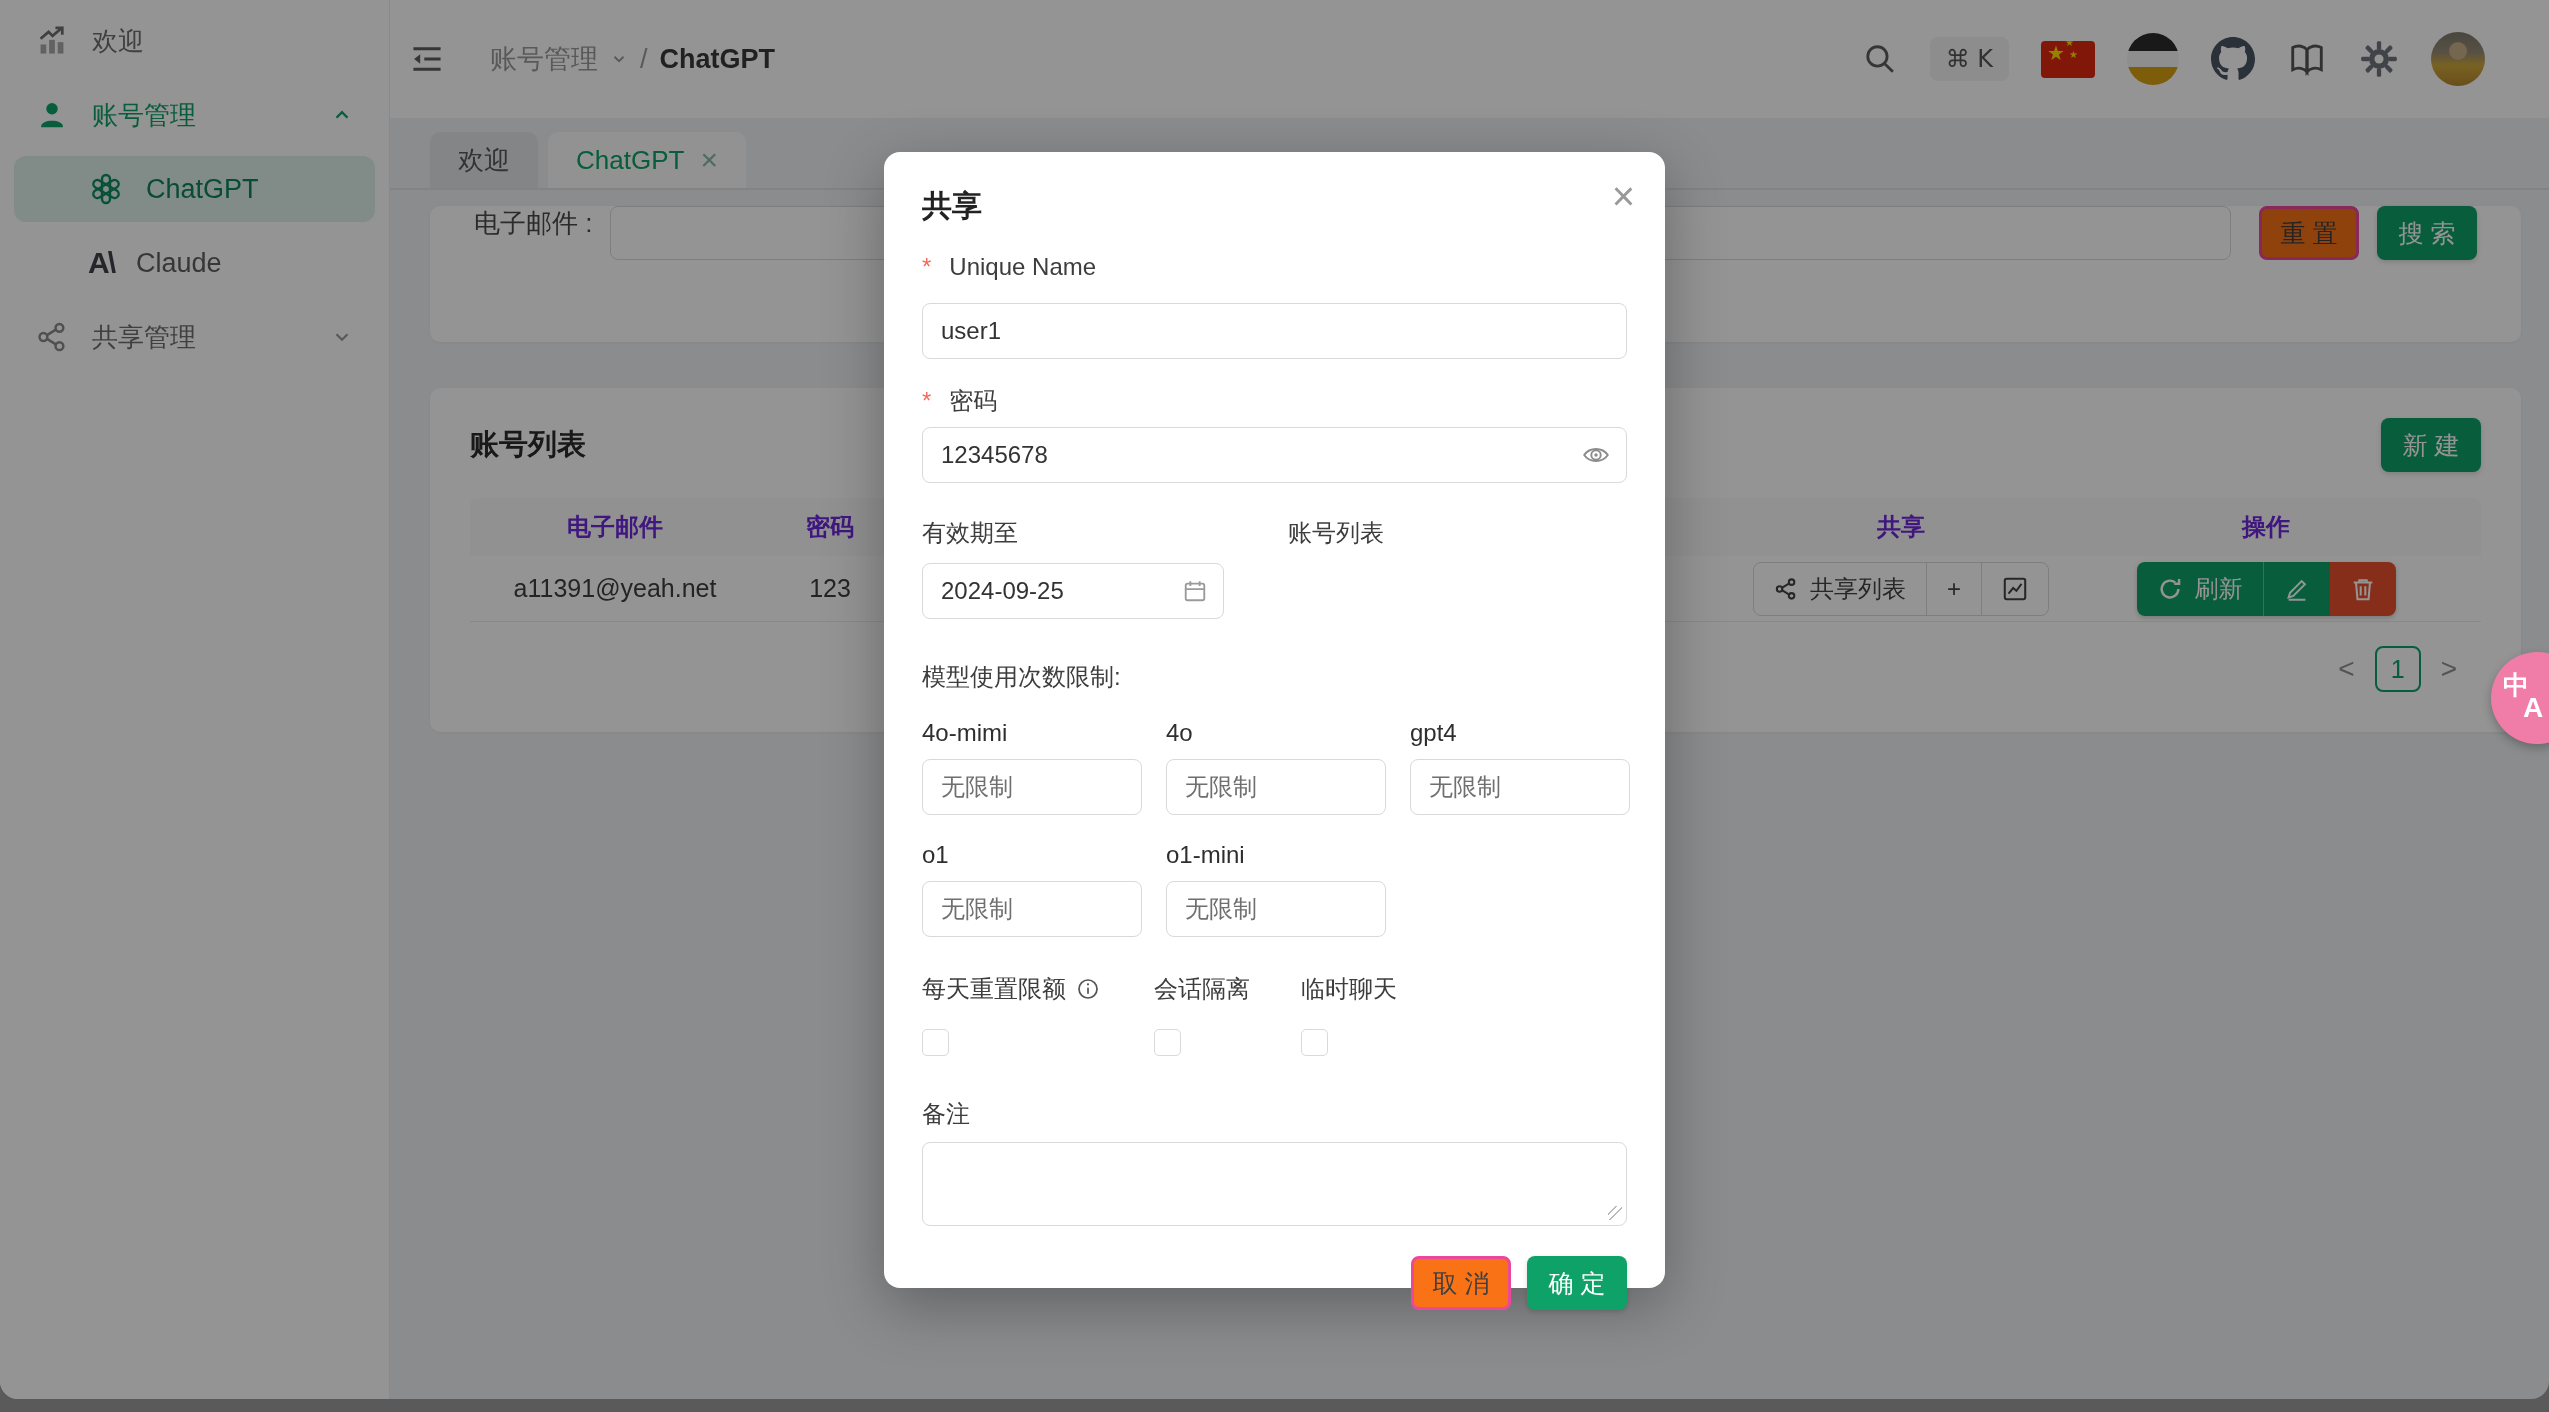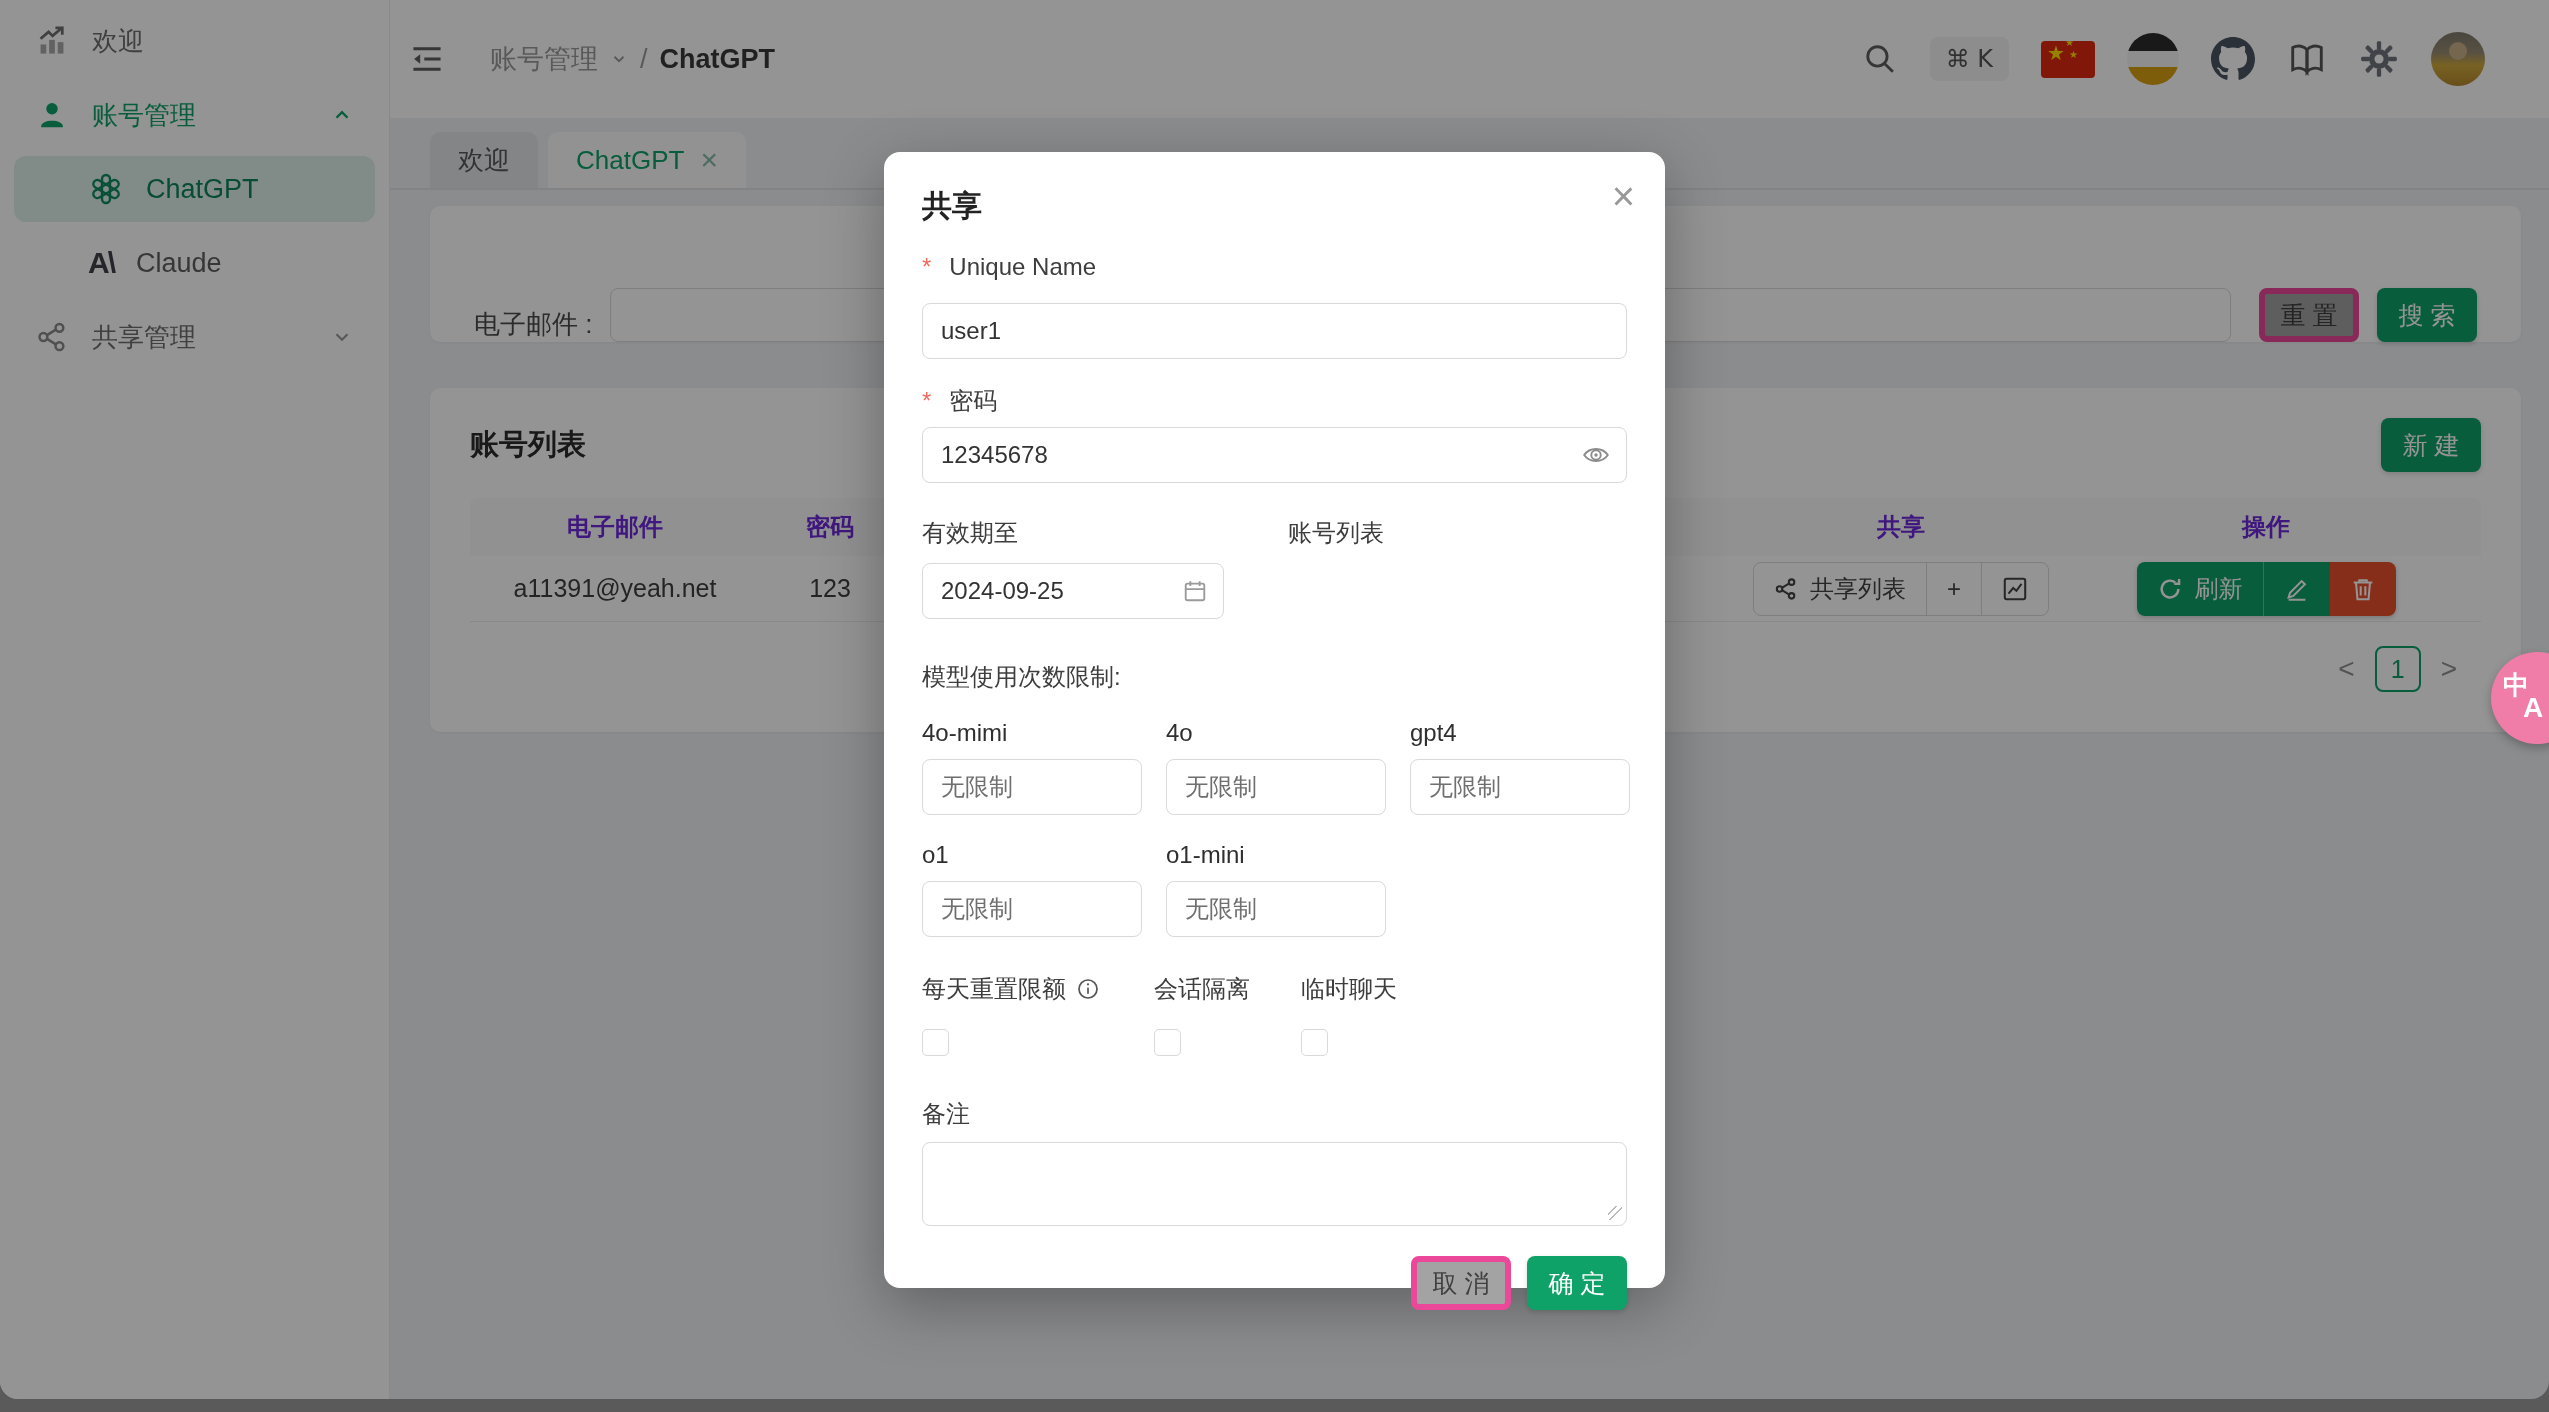--- a/index.html
+++ b/index.html
@@ -45,27 +45,27 @@
     border-bottom:2px solid #e2e2e2; flex:none; }
   .tab { height:56px; display:flex; align-items:center; gap:16px; padding:0 28px;
     border-radius:10px 10px 0 0; font-size:26px; }
   .tab.inactive { background:#e4e6e9; color:#595959; }
   .tab.active { background:#fbfbfb; color:#0ea168; }
   .tab .tab-x { color:#86b8a3; font-size:30px; line-height:1; }
 
   
   .content { flex:1; padding:16px 28px 0 40px; }
   .card { background:#fff; border-radius:10px; box-shadow:0 1px 4px rgba(0,0,0,0.05); }
-  .filter-card { height:136px; display:flex; align-items:flex-end; padding:0 44px; }
+  .filter-card { height:136px; display:flex; align-items:flex-start; padding:0 44px; }
   .filter-label { font-size:26px; color:#4a4a4a; margin-right:18px; white-space:nowrap; }
   .filter-input { flex:1; height:54px; border:1px solid #d9d9d9; border-radius:8px; background:#fff;
     margin-right:28px; font-size:25px; padding:0 16px; outline:none; font-family:inherit; }
   .btn { display:inline-flex; align-items:center; justify-content:center; height:54px; border-radius:8px;
     font-size:25px; border:none; cursor:pointer; font-family:inherit; white-space:nowrap; }
-  .btn-default { background:#a3a3a3; border:6px solid #ec4899; color:#3f3f3f; min-width:100px; }
+  .btn-default { background:#f97316; border:3px solid #ec4899; color:#3f3f3f; min-width:100px; }
   .btn-primary { background:#0ea168; color:#fff; min-width:100px; box-shadow:0 2px 5px rgba(0,0,0,0.15); }
   .filter-card .btn + .btn { margin-left:18px; }
 
   .list-card { margin-top:46px; padding:30px 40px 40px; }
   .list-head { display:flex; align-items:center; }
   .list-title { font-size:29px; font-weight:700; color:#2b2b2b; }
   .list-head .btn-primary { margin-left:auto; }
   .trow { display:grid; grid-template-columns:290px 140px 1fr 300px 430px; align-items:center; }
   .thead { margin-top:26px; height:58px; background:#fafafa; border-radius:8px 8px 0 0; }
   .thead .tcell { font-weight:700; font-size:24px; color:#6d28d9; }

